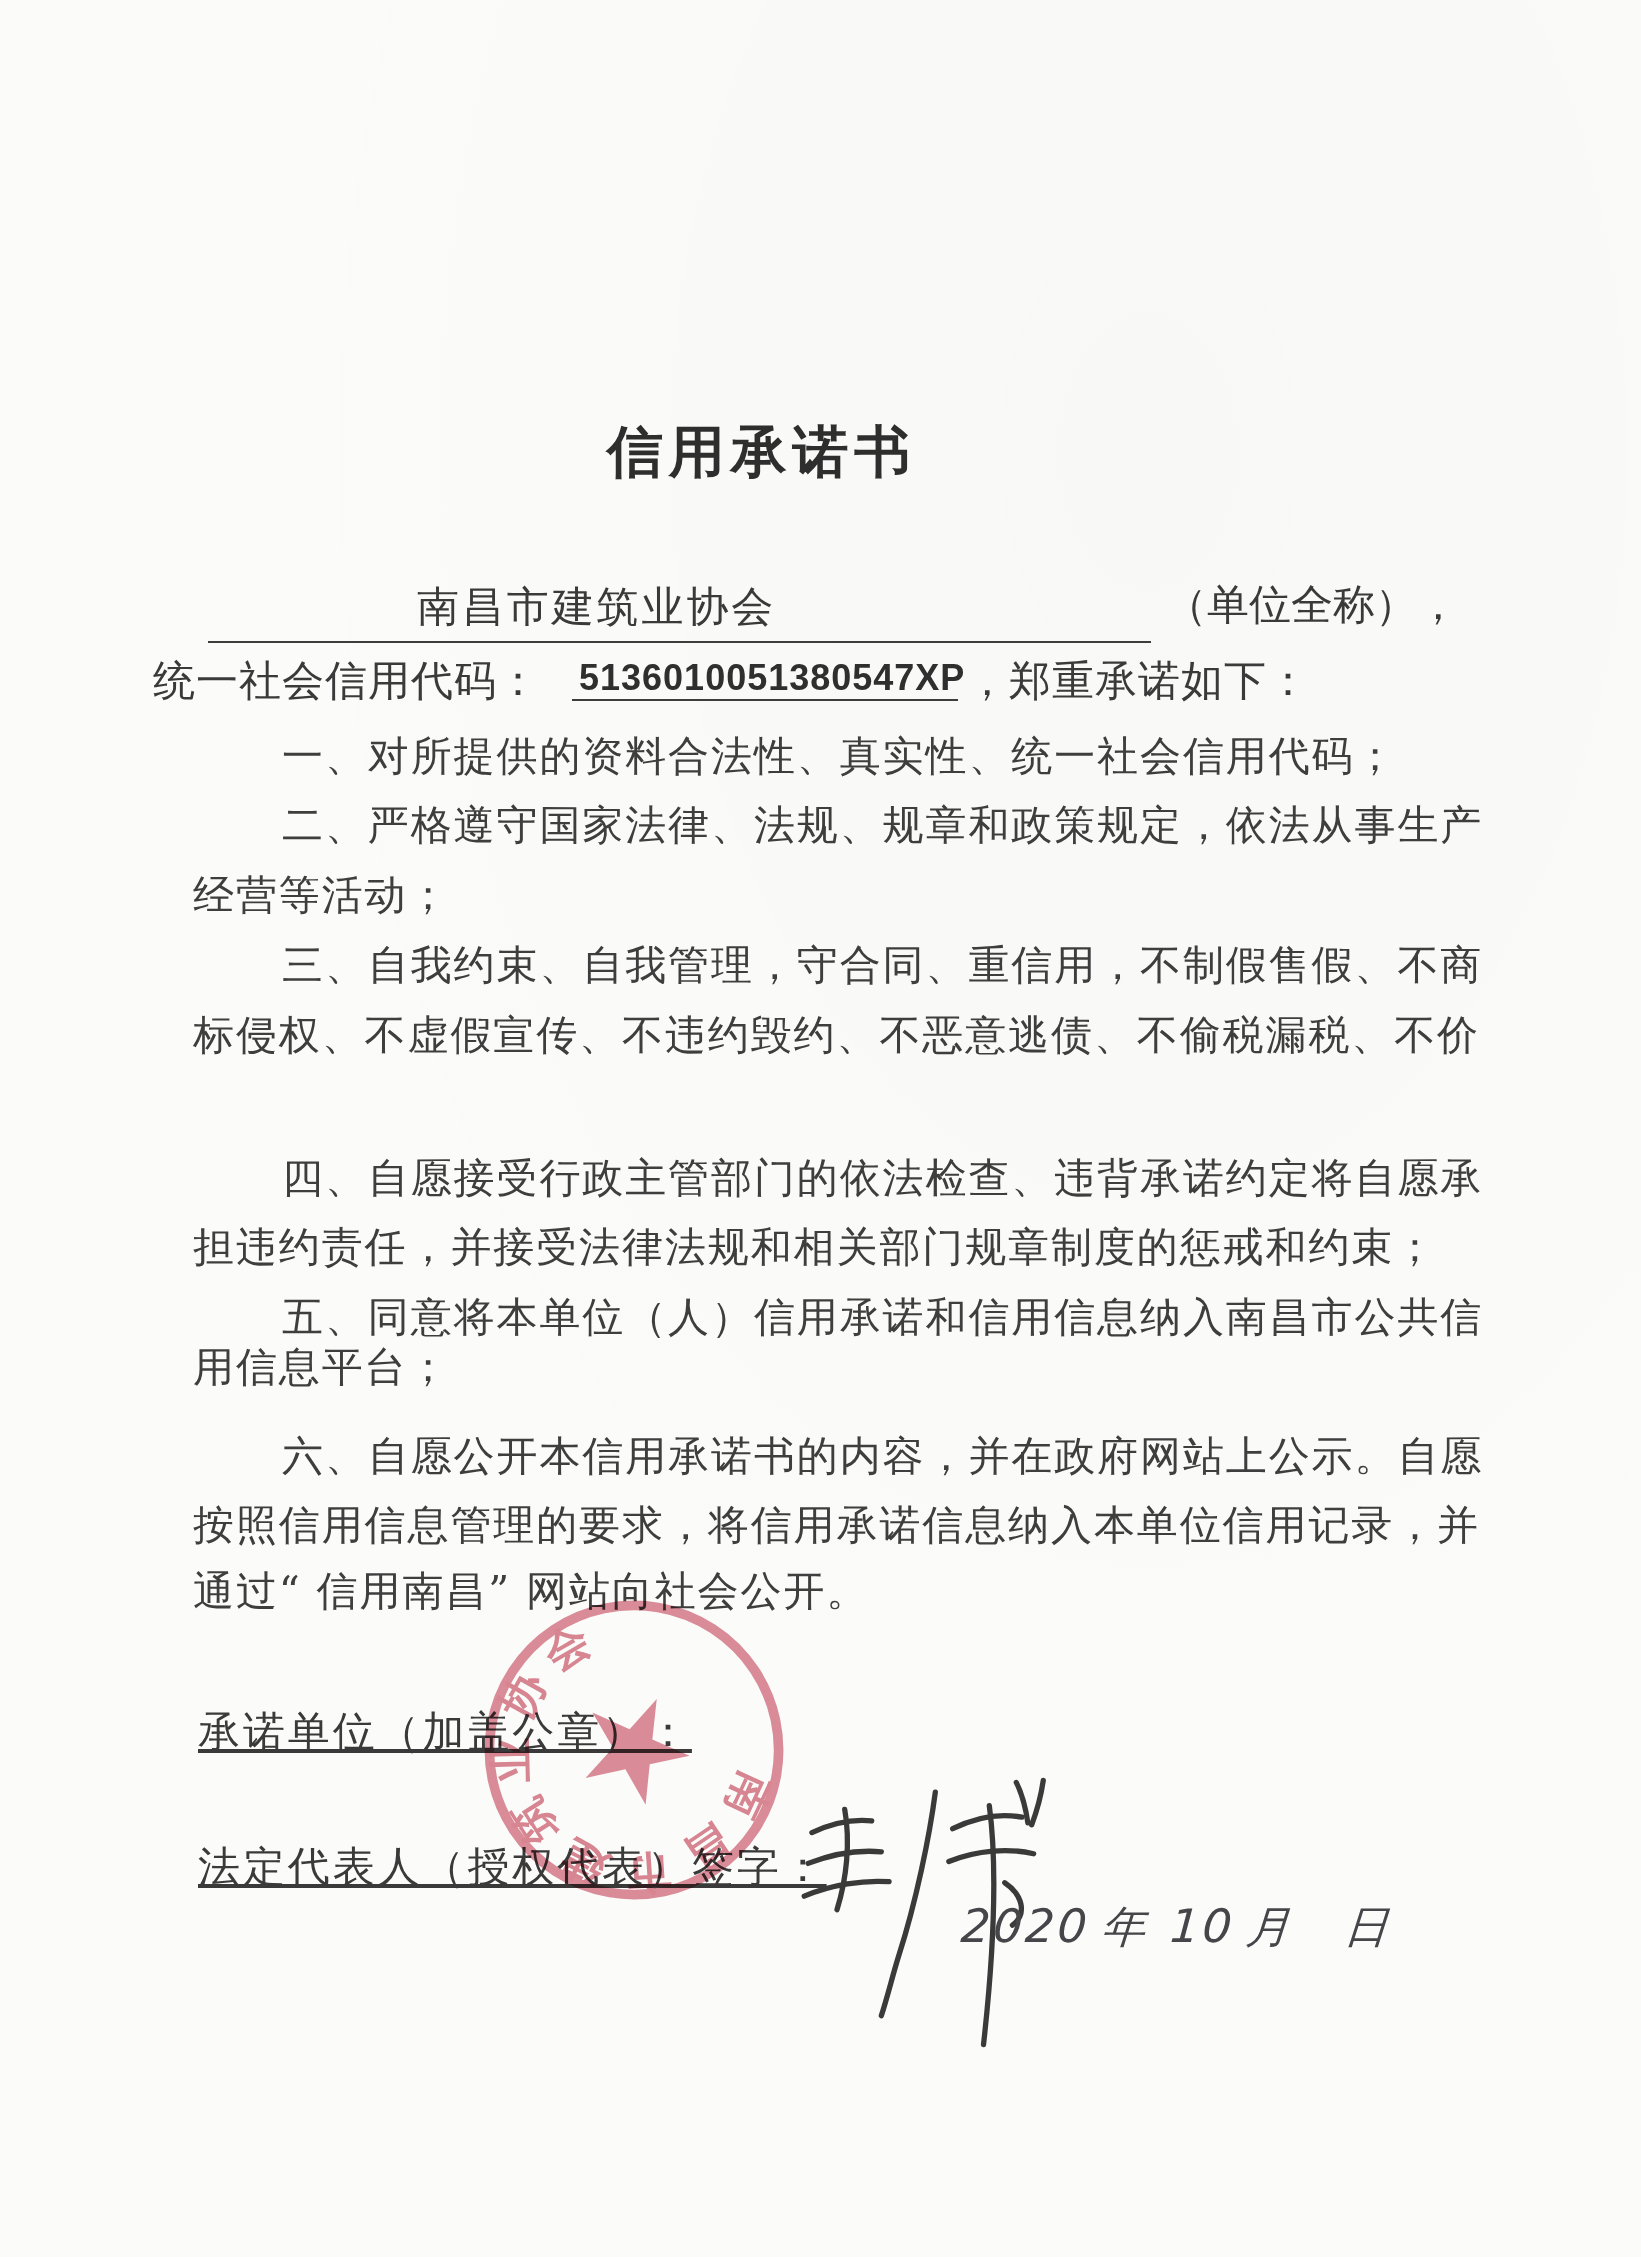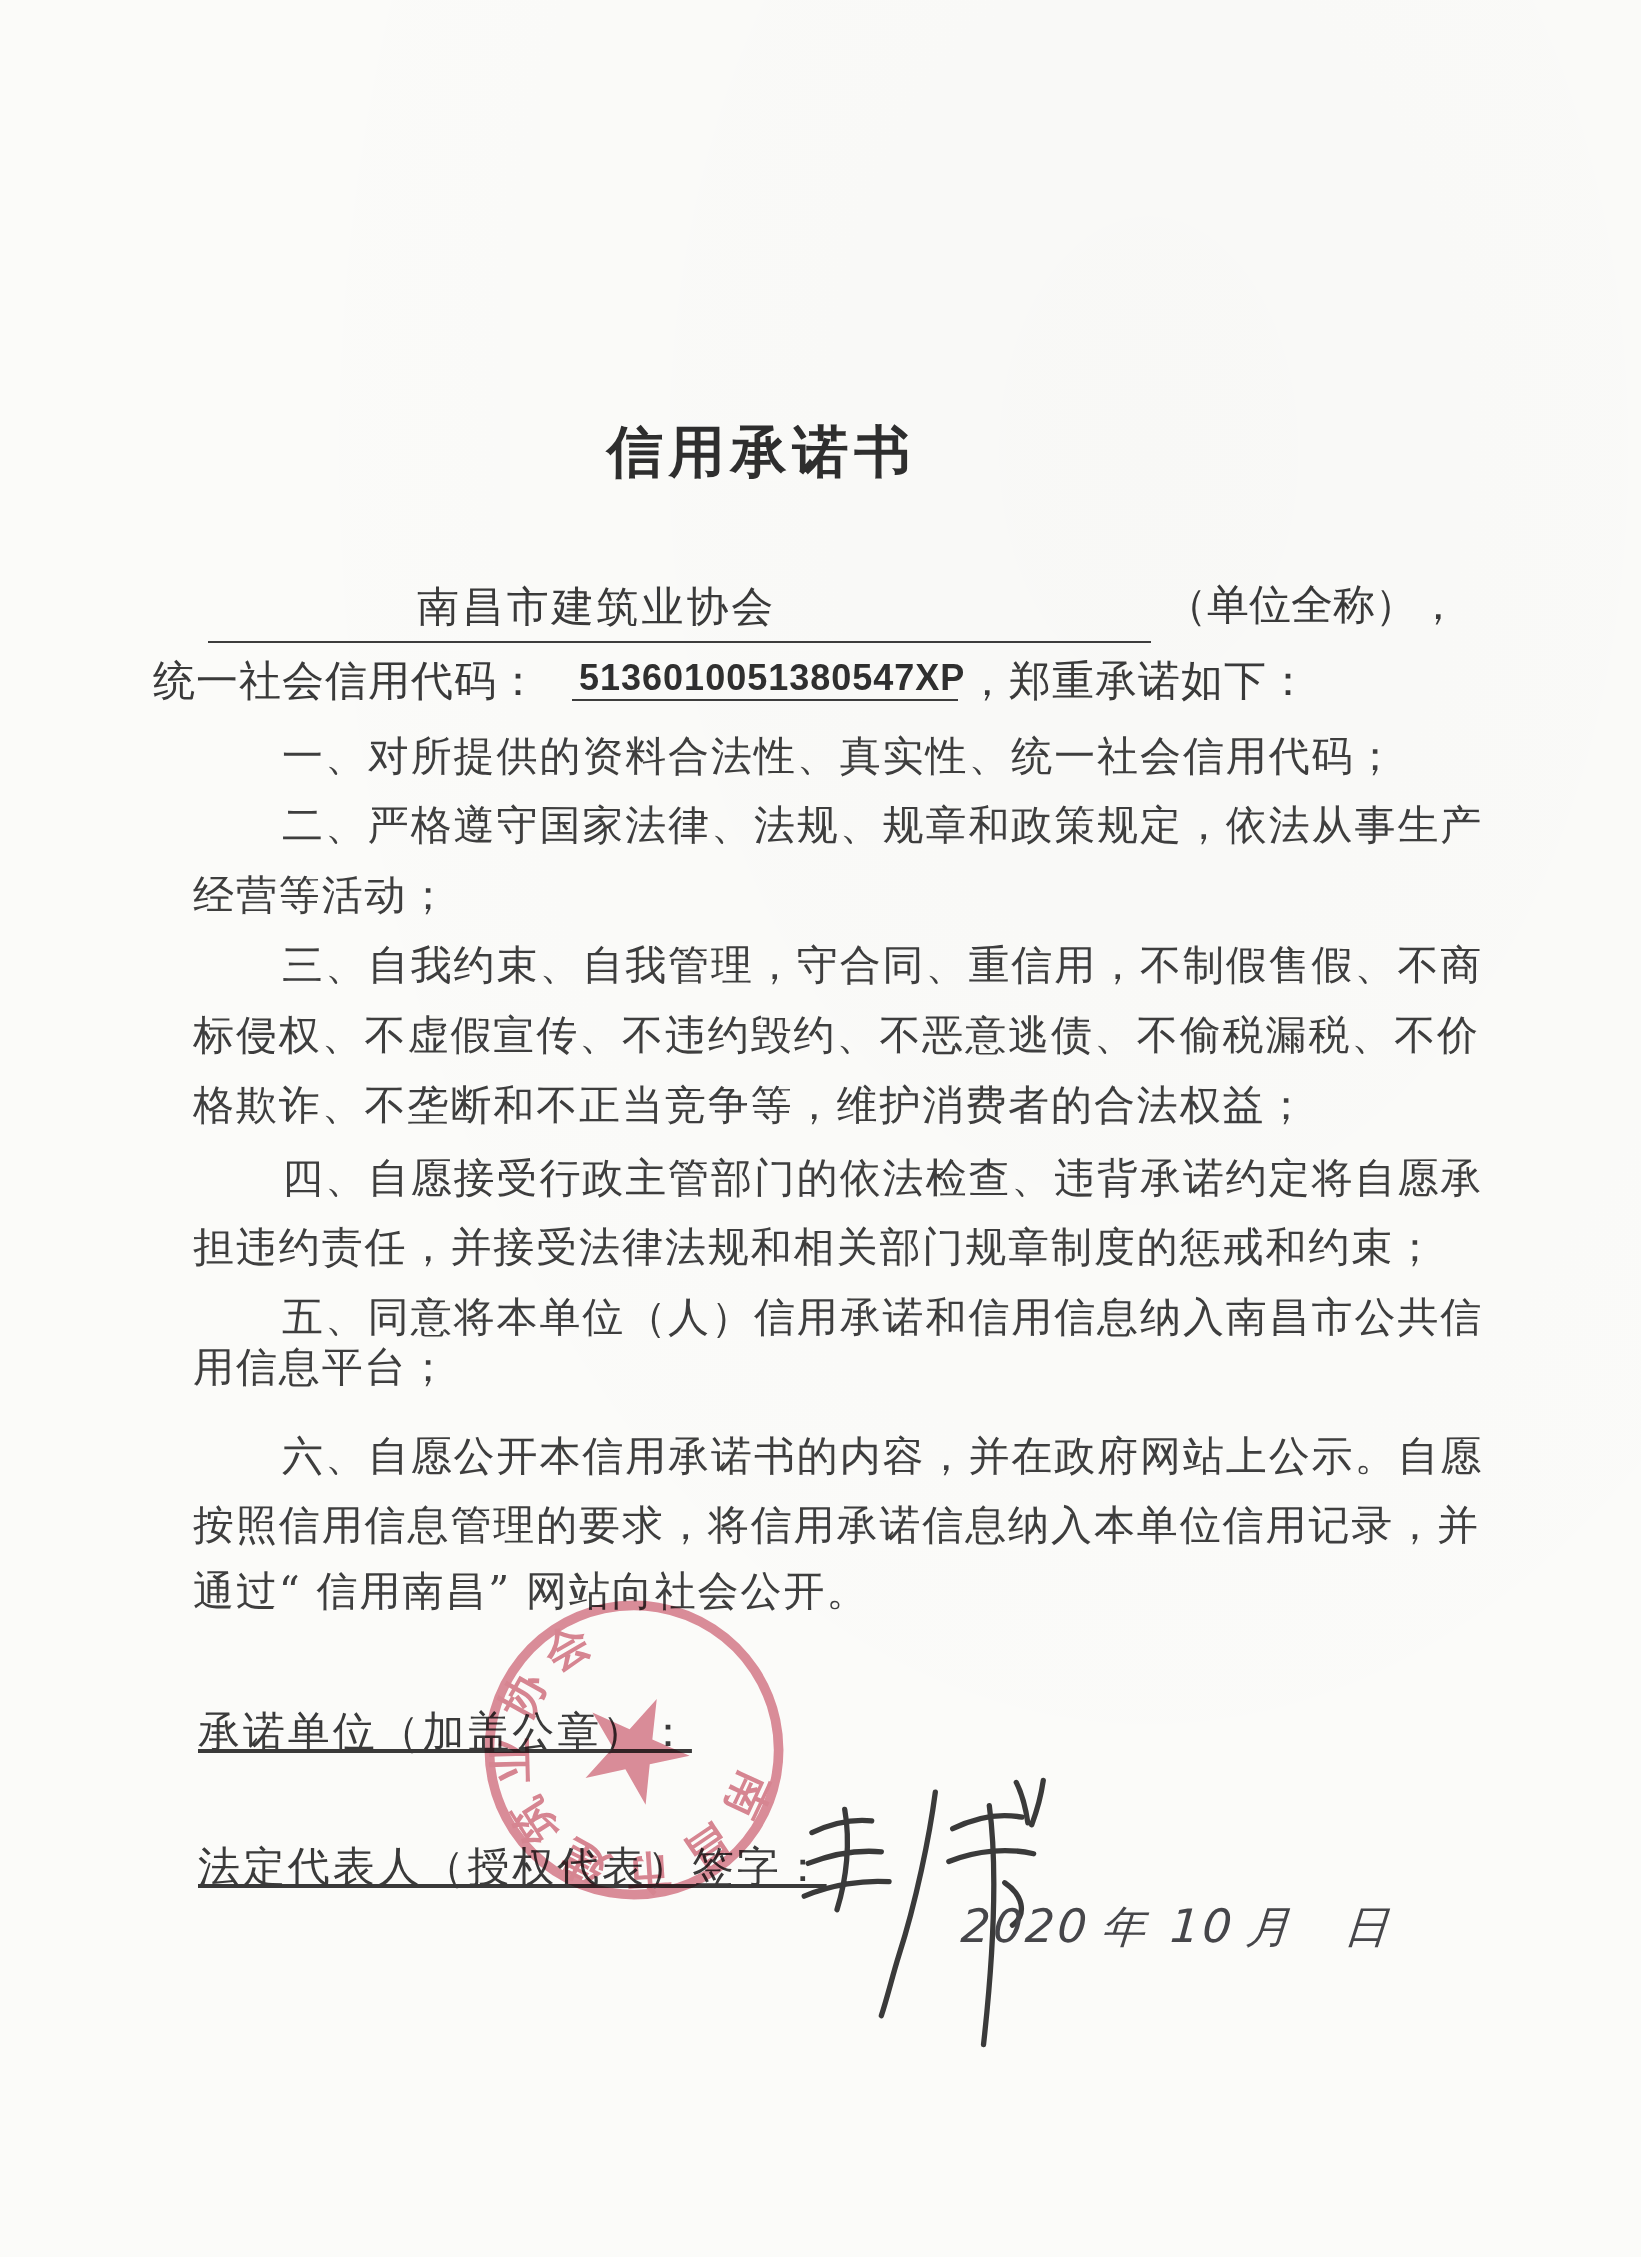--- a/index.html
+++ b/index.html
@@ -72,21 +72,20 @@
   <div class="abs code-label">统一社会信用代码：</div>
   <div class="abs code-underline"></div>
   <div class="abs code-value">5136010051380547XP</div>
   <div class="abs after-code">，郑重承诺如下：</div>
 
   <div class="bodyline indent" style="top:729px">一、对所提供的资料合法性、真实性、统一社会信用代码；</div>
   <div class="bodyline indent" style="top:798px">二、严格遵守国家法律、法规、规章和政策规定，依法从事生产</div>
   <div class="bodyline flush" style="top:868px">经营等活动；</div>
   <div class="bodyline flush" style="top:1008px">标侵权、不虚假宣传、不违约毁约、不恶意逃债、不偷税漏税、不价</div>
   <div class="bodyline indent" style="top:938px">三、自我约束、自我管理，守合同、重信用，不制假售假、不商</div>
-  <div class="bodyline flush" style="top:1078px">格欺诈、不垄断和不正当竞争等，维护消费者的合法权益；</div>
   <div class="bodyline indent" style="top:1151px">四、自愿接受行政主管部门的依法检查、违背承诺约定将自愿承</div>
   <div class="bodyline indent" style="top:1290px">五、同意将本单位（人）信用承诺和信用信息纳入南昌市公共信</div>
   <div class="bodyline flush" style="top:1220px">担违约责任，并接受法律法规和相关部门规章制度的惩戒和约束；</div>
   <div class="bodyline flush" style="top:1340px">用信息平台；</div>
   <div class="bodyline indent" style="top:1429px">六、自愿公开本信用承诺书的内容，并在政府网站上公示。自愿</div>
   <div class="bodyline flush" style="top:1498px">按照信用信息管理的要求，将信用承诺信息纳入本单位信用记录，并</div>
   <div class="bodyline flush" style="top:1564px">通过“ 信用南昌” 网站向社会公开。</div>
 
   <div class="abs footline" style="top:1704px;left:198px">承诺单位（加盖公章）：</div>
   <div class="abs footline" style="top:1839px;left:198px">法定代表人（授权代表）签字：</div>

